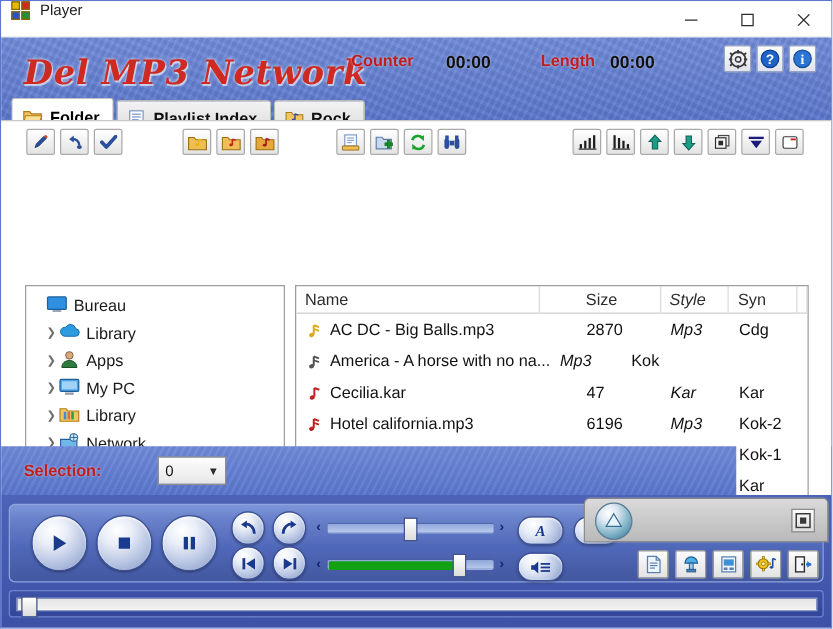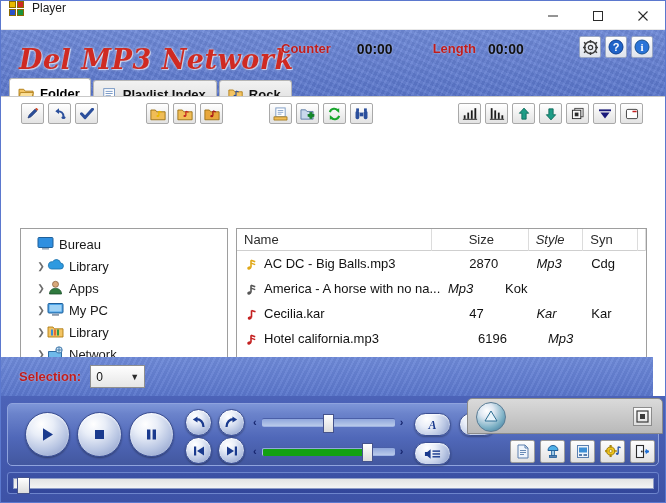--- a/index.html
+++ b/index.html
@@ -107,25 +107,25 @@
   .c-size{width:70px;margin-left:30px;}
   .c-style{width:57px;font-style:italic;}
   .c-syn{width:57px;}
   .c-end{flex:1;}
   .note{width:16px;height:15px;margin-right:4px;flex:none;}
 
   .items-count{position:absolute; right:22px; top:344px; font-size:11px; color:#333;}
 
   
   .selbar{
-    position:absolute; left:0; top:356px; width:652px; height:39px;
+    position:absolute; left:0; top:356px; width:588px; height:39px;
     background:
       repeating-linear-gradient(117deg, rgba(255,255,255,.05) 0 2px, rgba(0,0,0,.035) 2px 5px),
       linear-gradient(#6f8ad8,#5a76cb);
-    display:flex; align-items:center;
+    display:flex; align-items:center;gap:36px;
   }
   .sel-label{margin-left:18px;font-size:13px;font-weight:700;color:#c01c1c;
              text-shadow:0 0 2px rgba(255,255,255,.6);}
   .sel-input{
     margin-left:10px; width:485px; height:21px; background:#fff;
     border:1px solid #8e8e8e; font-size:12px; color:#111;
     padding:0 5px; line-height:19px; font-family:"Liberation Sans",sans-serif;
   }
   .sel-sel{
     margin-left:9px; width:55px; height:23px; background:linear-gradient(#fefefe,#e6e6e6);
@@ -615,20 +615,21 @@
                 <path d="M7 2.2v7.3" stroke="#c42121" stroke-width="1.6"></path>
                 <ellipse cx="5.3" cy="10" rx="2.1" ry="1.6" fill="#c42121" transform="rotate(-18 5.3 10)"></ellipse>
                 <path d="M7 2.2l4.2 1.5" stroke="#c42121" stroke-width="1.6"></path>
                 <path d="M7 5.2l4.2 1.5" stroke="#c42121" stroke-width="1.4"></path>
               </svg>
           </span>
           <span>Hotel california.mp3</span>
         </div>
         <div class="c c-size">6196</div>
         <div class="c c-style">Mp3</div>
+        <div class="c c-syn">Kok-2</div>
         <div class="c c-end"></div>
       </div>
 
       <div class="lrow">
         <div class="c c-name">
           <span class="note">
             <svg width="16" height="15" viewBox="0 0 16 15">
                 <path d="M7 2.2v7.3" stroke="#c42121" stroke-width="1.6"></path>
                 <ellipse cx="5.3" cy="10" rx="2.1" ry="1.6" fill="#c42121" transform="rotate(-18 5.3 10)"></ellipse>
                 <path d="M7 2.2l4.2 1.5" stroke="#c42121" stroke-width="1.6"></path>

